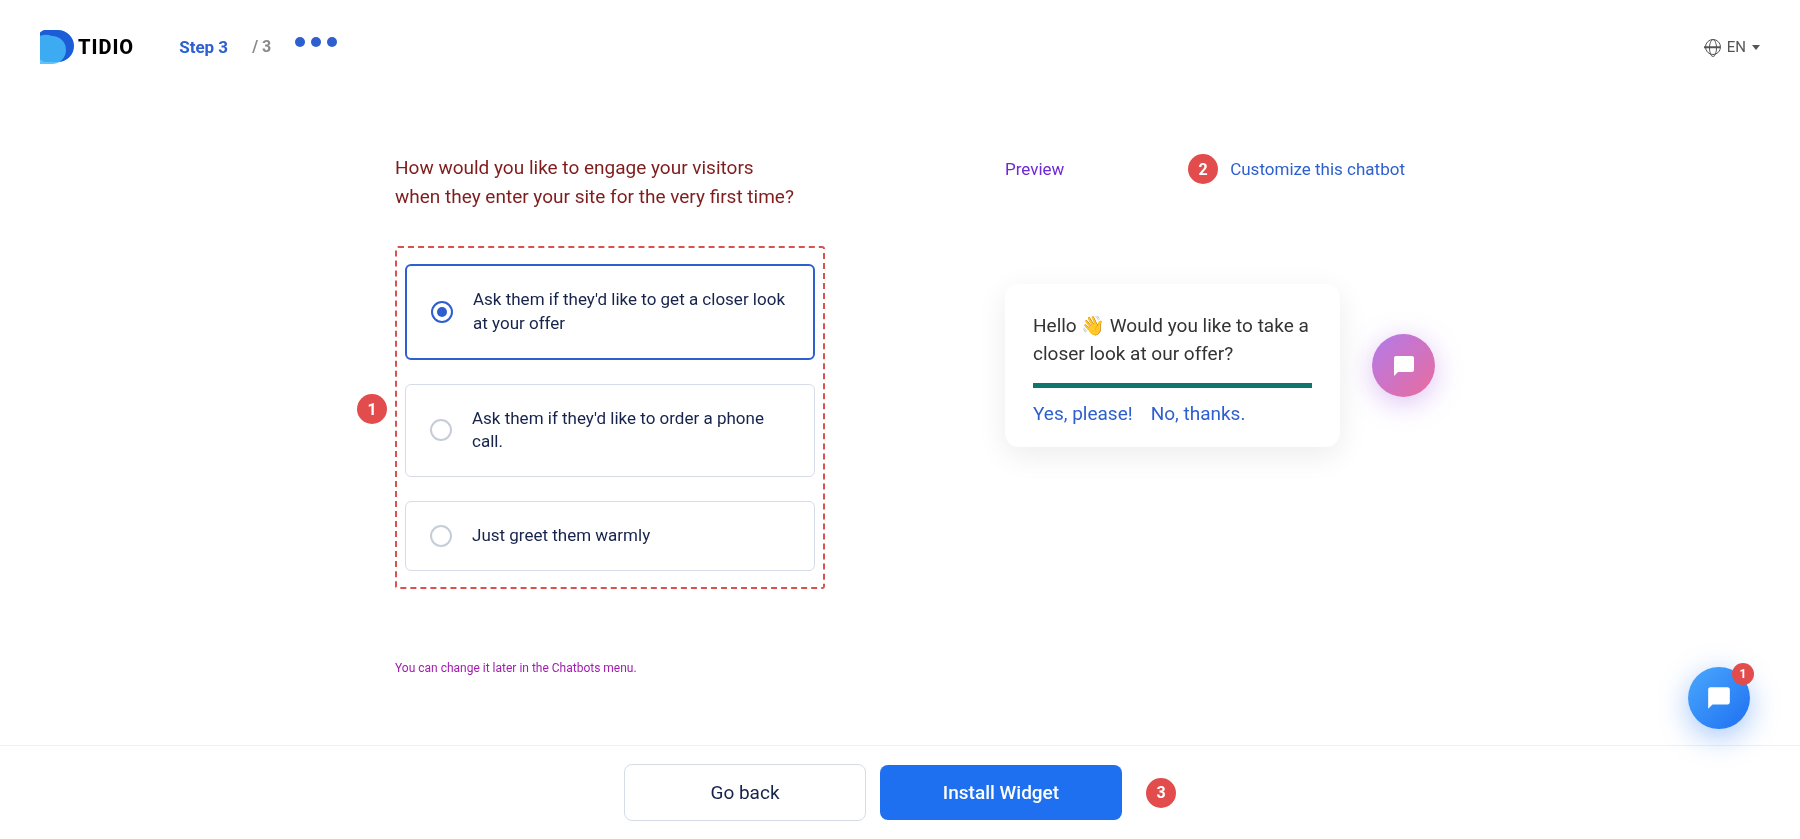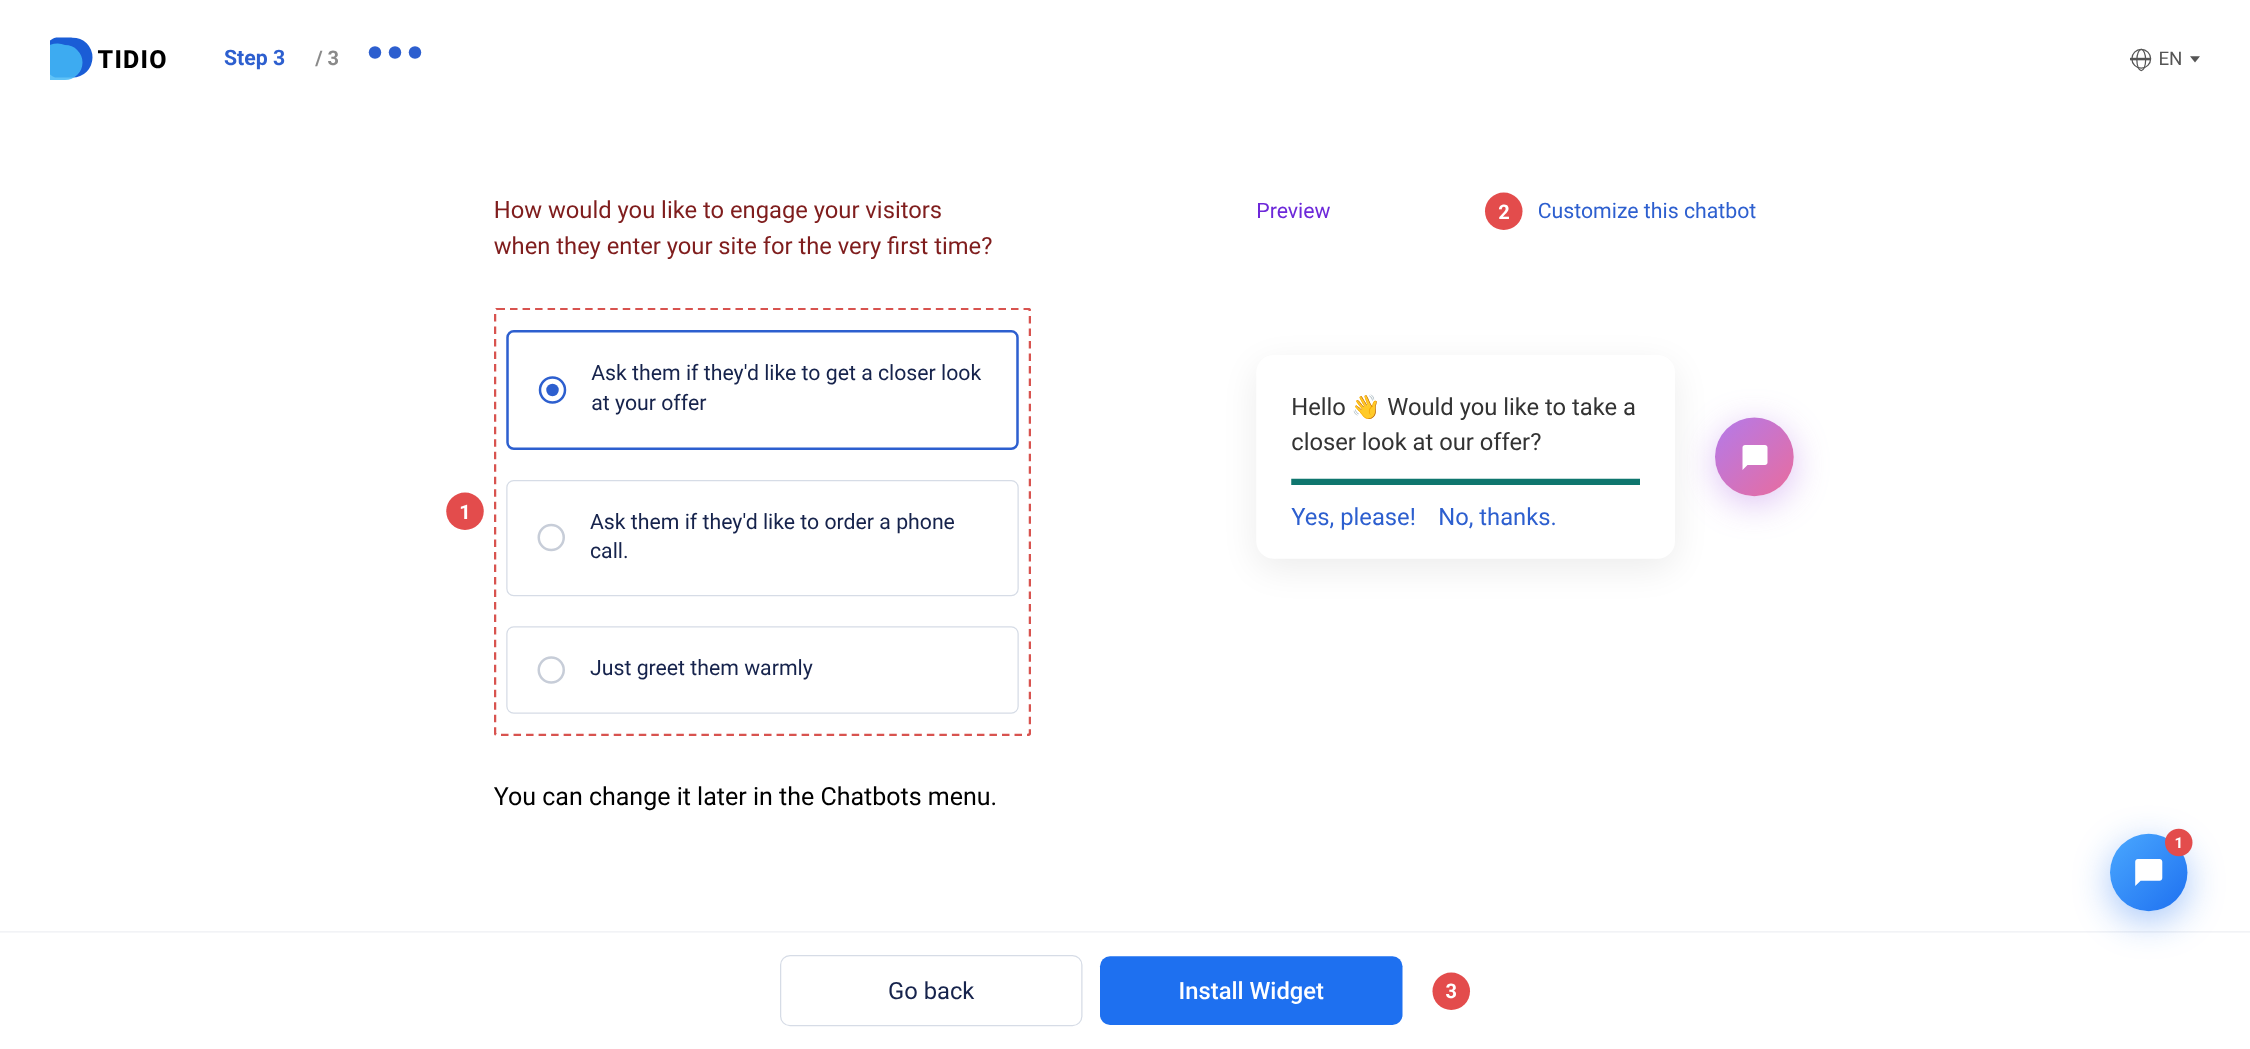--- a/index.html
+++ b/index.html
@@ -27,21 +27,21 @@
     
     .options-wrap { position: relative; }
     .dashed-box { border: 2px dashed #d8534f; padding: 16px 8px; border-radius: 3px; }
     .option { border: 1.5px solid #d6dce6; border-radius: 6px; padding: 22px 24px; display: flex; align-items: center; gap: 20px; margin-bottom: 24px; cursor: pointer; background: #fff; }
     .option:last-child { margin-bottom: 0; }
     .option.selected { border: 2px solid #2d5fcf; }
     .radio { width: 22px; height: 22px; border: 2px solid #c7cdd8; border-radius: 50%; flex-shrink: 0; display: flex; align-items: center; justify-content: center; }
     .option.selected .radio { border-color: #2d5fcf; }
     .option.selected .radio::after { content: ''; width: 10px; height: 10px; background: #2d5fcf; border-radius: 50%; }
     .option-text { font-size: 17px; line-height: 1.4; color: #16234c; }
-    .helper-text { font-size: 20px; color: #000000; margin-top: 36px; }
+    .helper-text { font-size: 12px; color: #a21caf; margin-top: 72px; }
 
     .right-col { width: 400px; }
     .right-header { display: flex; justify-content: space-between; align-items: center; margin-bottom: 100px; }
     .preview-label { color: #6d28d9; font-size: 17px; }
     .customize-link { color: #2d5fcf; font-size: 17px; text-decoration: none; }
     .customize-wrap { display: flex; align-items: center; gap: 12px; }
     
     .preview-area { position: relative; }
     .preview-bubble { background: #fff; border-radius: 14px; padding: 28px 28px 22px 28px; box-shadow: 0 8px 30px rgba(0,0,0,0.08); width: 335px; }
     .bubble-msg { font-size: 19px; color: #333; line-height: 1.45; padding-bottom: 16px; border-bottom: 5px solid #0f766e; margin-bottom: 14px; }

